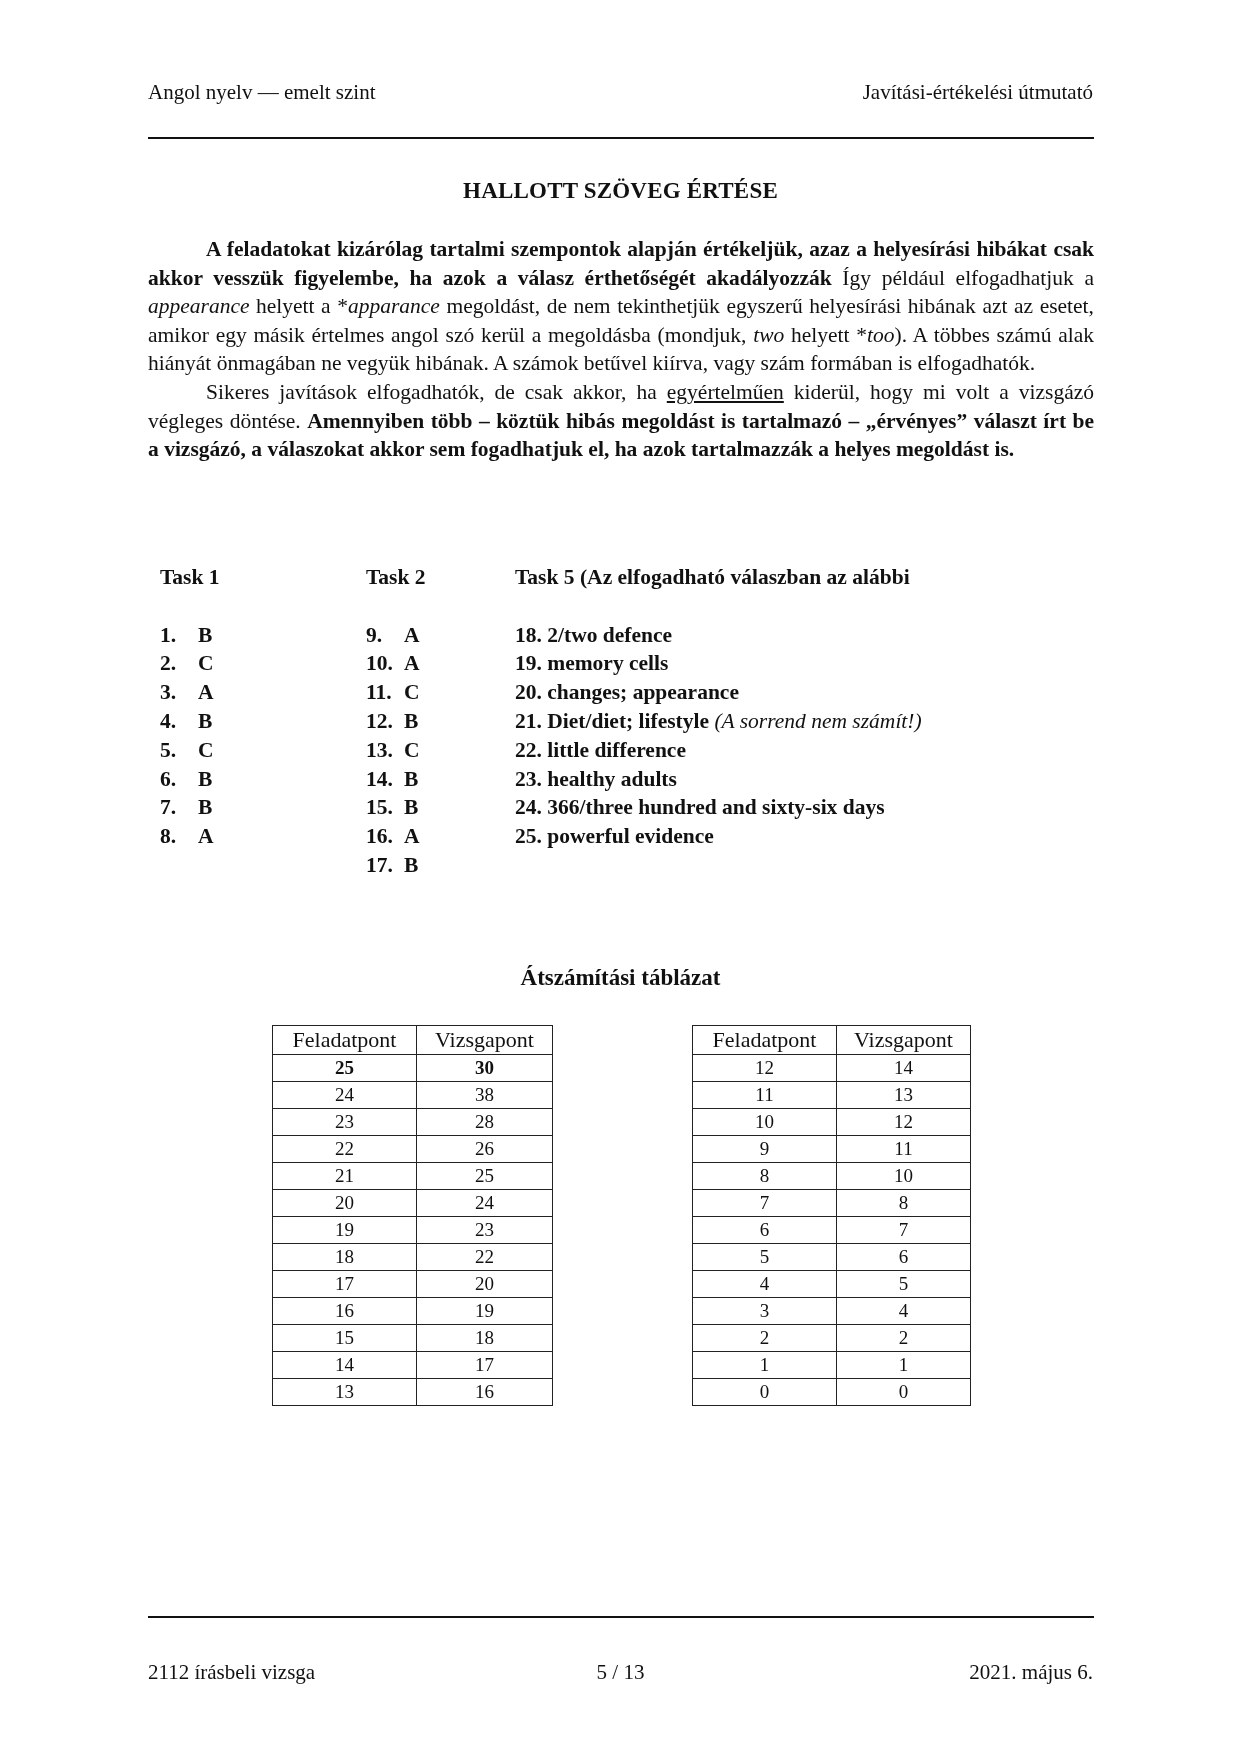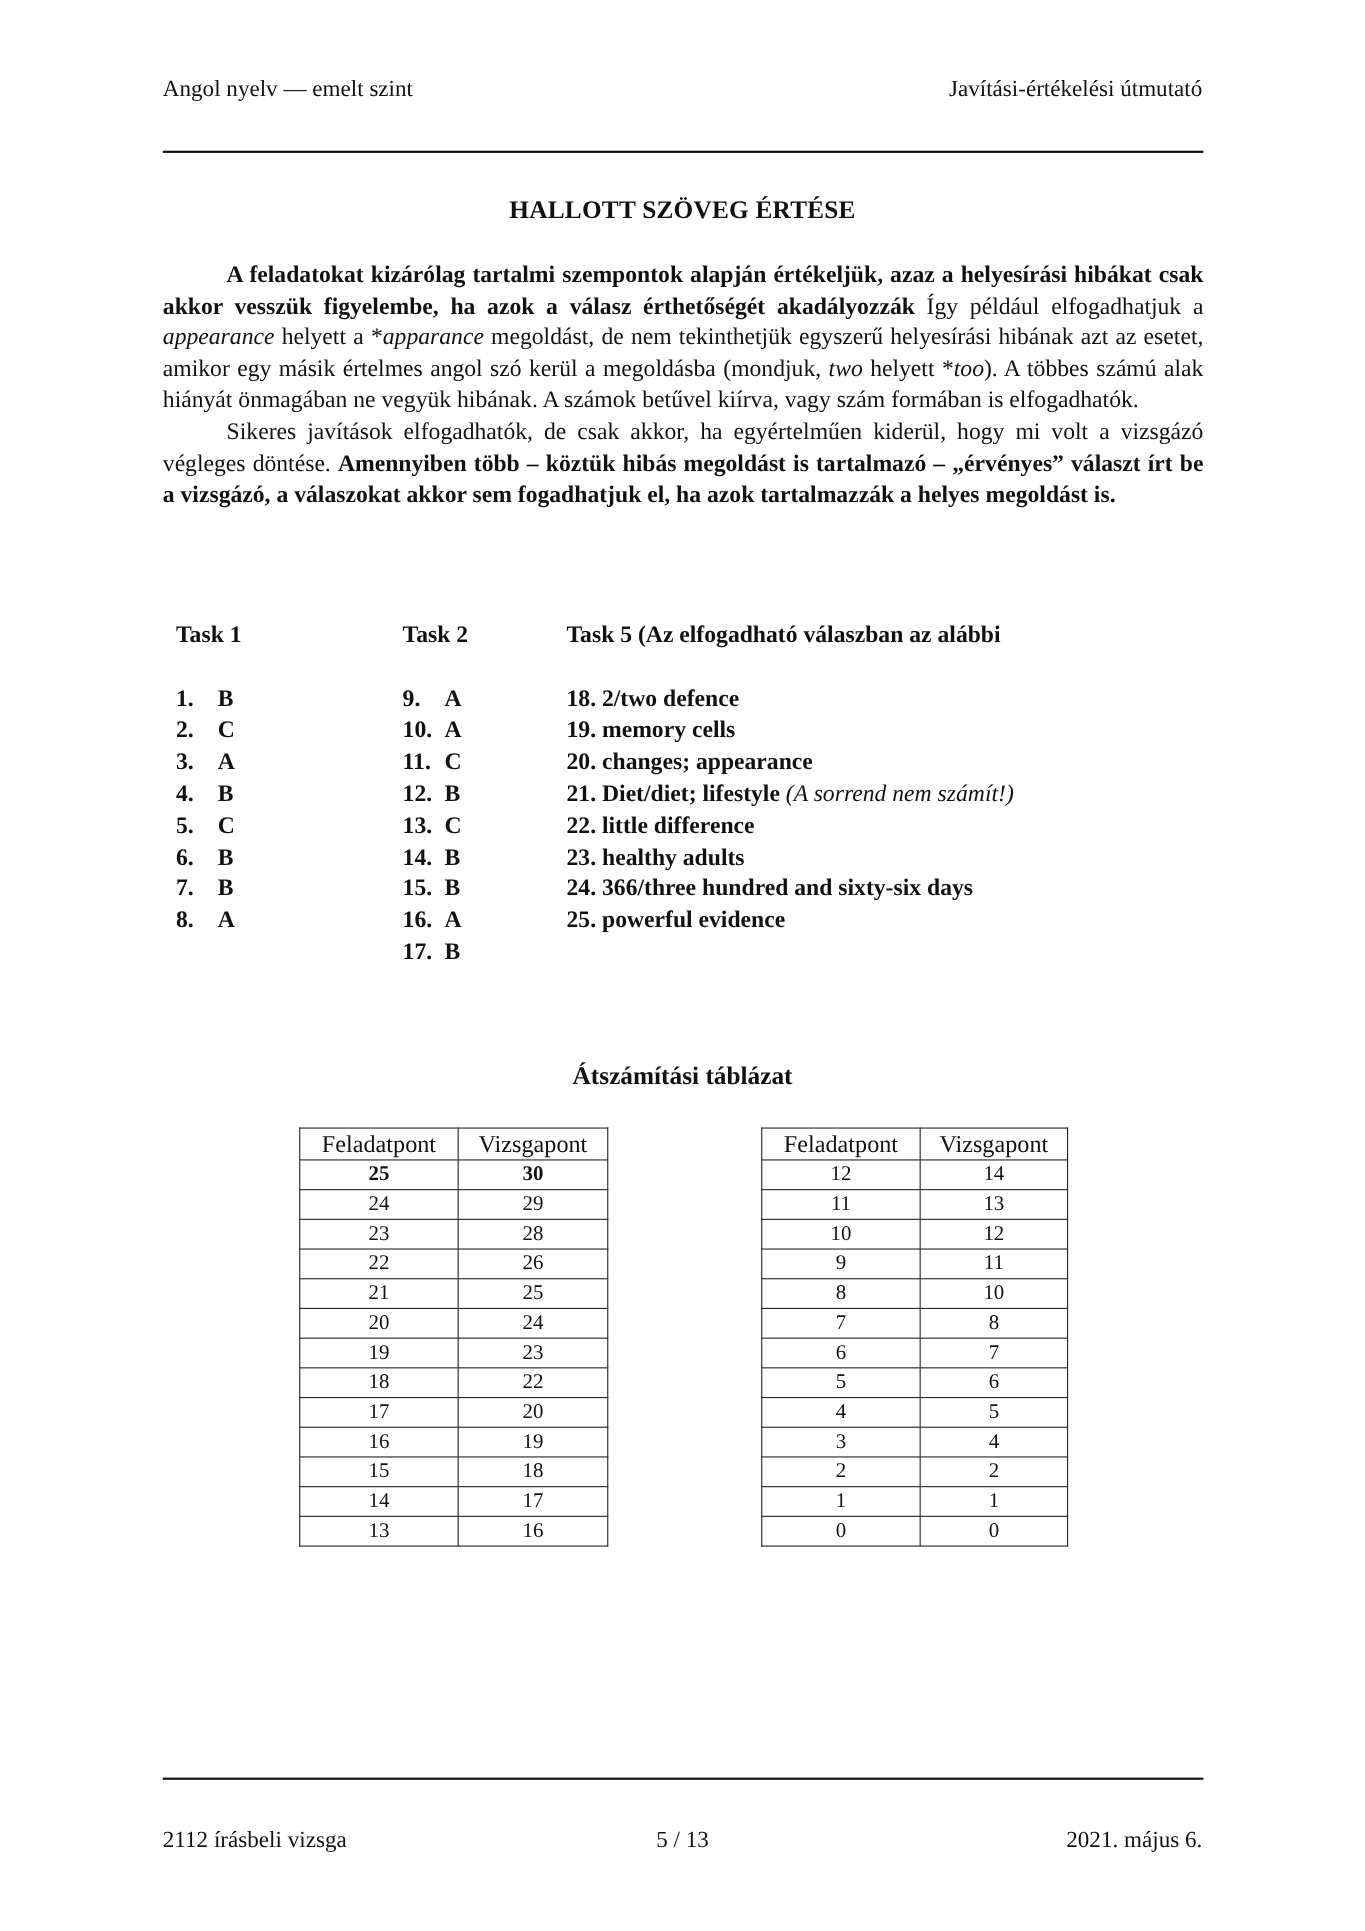--- a/index.html
+++ b/index.html
@@ -1,34 +1,34 @@
 <!DOCTYPE html>
 <html><head>
 <meta charset="utf-8">
 <style>
   html, body { margin: 0; padding: 0; background: #ffffff; }
   body {
     width: 1241px; height: 1755px; position: relative; overflow: hidden;
     font-family: "Liberation Serif", "DejaVu Serif", serif; color: #111;
   }
   .abs { position: absolute; }
-  .hdr { top: 68px; font-size: 21px; }
+  .hdr { top: 80px; font-size: 21px; }
   .hdr-left { left: 148px; }
   .hdr-right { right: 148px; text-align: right; }
   .rule { left: 148px; width: 946px; height: 2px; background: #111; }
   .rule-top { top: 137px; }
   .rule-bottom { top: 1616px; }
   .title { top: 178px; left: 0; width: 1241px; text-align: center; font-weight: bold; font-size: 23px; letter-spacing: 0.2px; }
   .body-text {
     top: 235px; left: 148px; width: 946px; font-size: 21.5px; line-height: 28.6px; text-align: justify;
   }
   .body-text p { margin: 0; text-indent: 58px; }
   .b { font-weight: bold; }
   .i { font-style: italic; }
-  .u { }
+  .u { text-decoration: underline; }
 
   .tasks { top: 563px; left: 160px; font-size: 21.5px; font-weight: bold; line-height: 28.8px; }
   .col { position: absolute; top: 0; }
   .col1 { left: 0; width: 180px; }
   .col2 { left: 206px; width: 140px; }
   .col3 { left: 355px; width: 700px; }
   .col div { white-space: nowrap; }
   .task-head-gap { height: 28.8px; }
   .ans-num { display: inline-block; width: 38px; }
   .note { font-weight: normal; font-style: italic; font-family: Liberation Serif, serif; }
@@ -121,21 +121,21 @@
       <th>Vizsgapont</th>
     </tr>
   </thead>
   <tbody id="tbody-left">
       <tr class="bold">
         <td>25</td>
         <td>30</td>
       </tr>
       <tr>
         <td>24</td>
-        <td>29</td>
+        <td>38</td>
       </tr>
       <tr>
         <td>23</td>
         <td>28</td>
       </tr>
       <tr>
         <td>22</td>
         <td>26</td>
       </tr>
       <tr>

